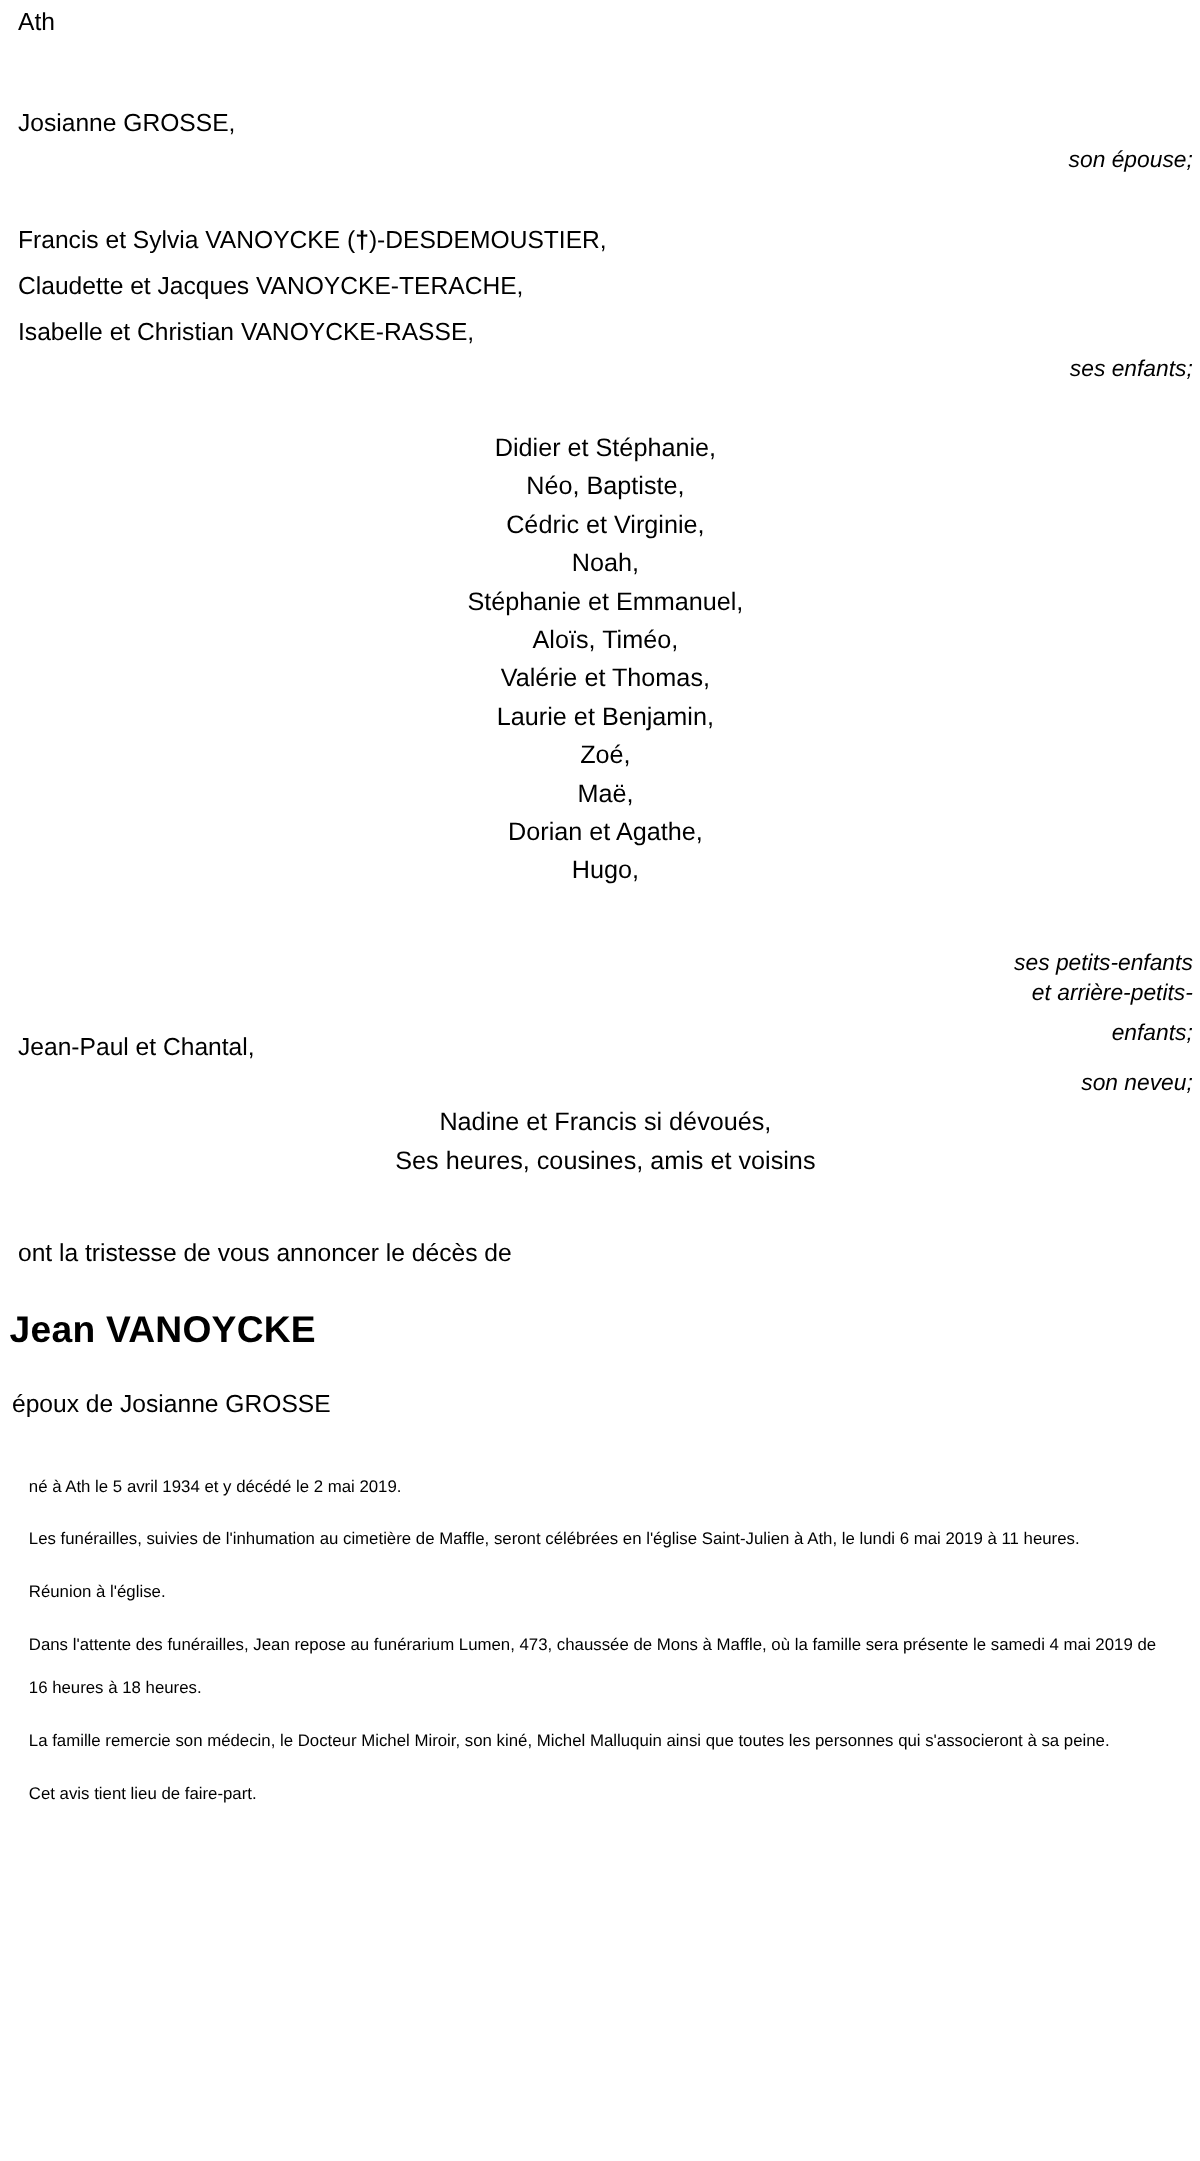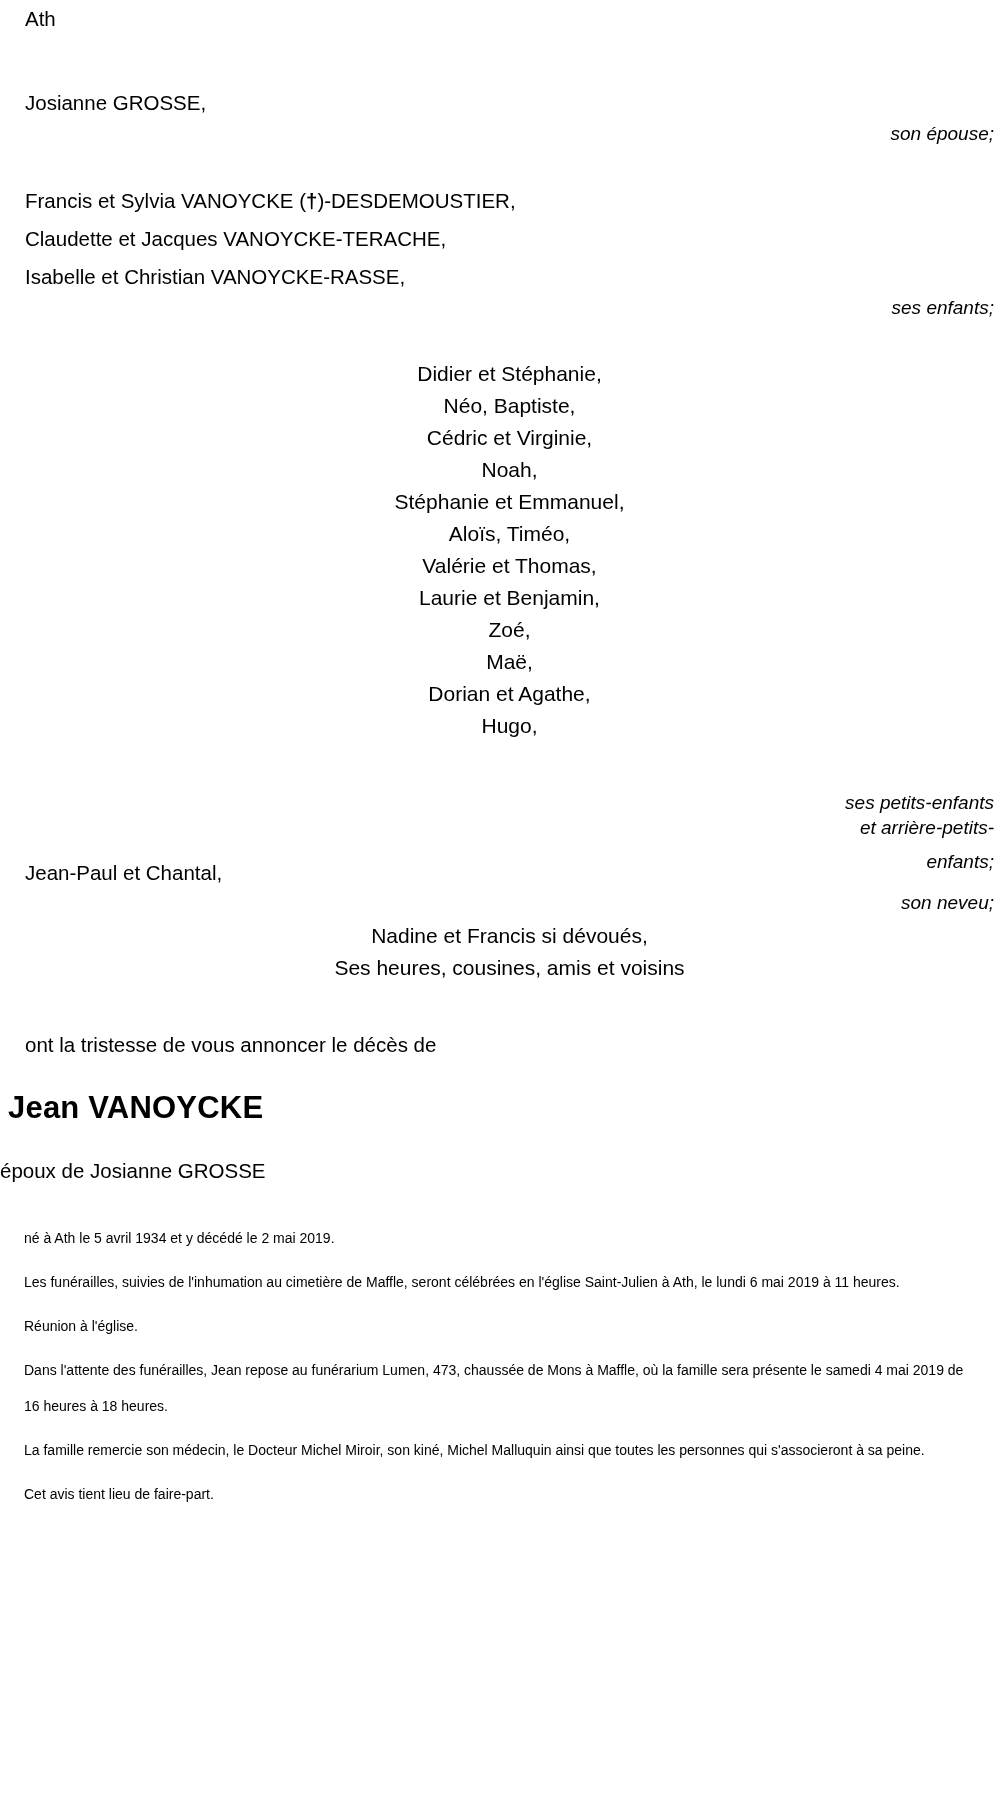--- a/index.html
+++ b/index.html
@@ -17,21 +17,21 @@
   .page {
     position: relative;
     width: 1000px;
     height: 1801px;
     overflow: hidden;
     padding: 0;
     box-sizing: border-box;
   }
   .row {
     position: relative;
-    padding-left: 25px;
+    padding-left: 15px;
     padding-right: 6px;
   }
   .line {
     font-size: 20.5px;
     line-height: 38px;
     white-space: nowrap;
     text-align: left;
   }
   .line-tight {
     font-size: 21px;
@@ -66,21 +66,21 @@
   .deceased-name {
     font-size: 31px;
     font-weight: bold;
     line-height: 40px;
     letter-spacing: 0.2px;
     padding-left: 8px;
   }
   .spouse-of {
     font-size: 20.5px;
     line-height: 34px;
-    padding-left: 0;
+    padding-left: 10px;
   }
   .para {
     font-size: 14px;
     line-height: 36px;
     padding-left: 24px;
     padding-right: 30px;
     text-align: left;
   }
   .sect { position: relative; margin-top: 28px; }
   .dagger { font-weight: bold; }

